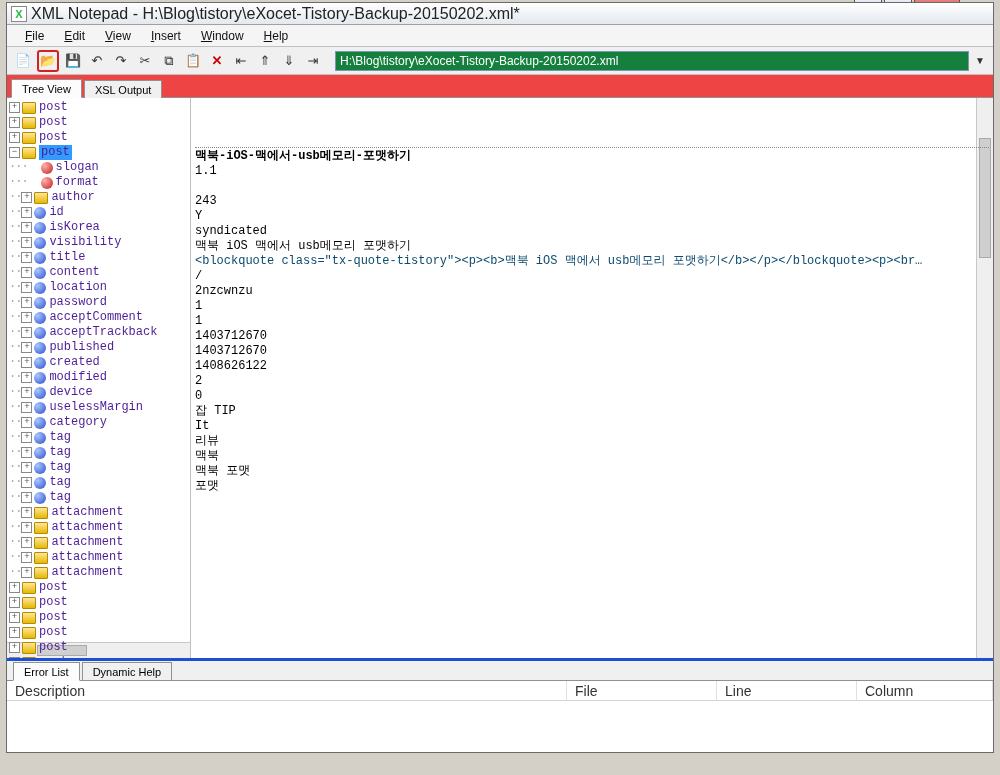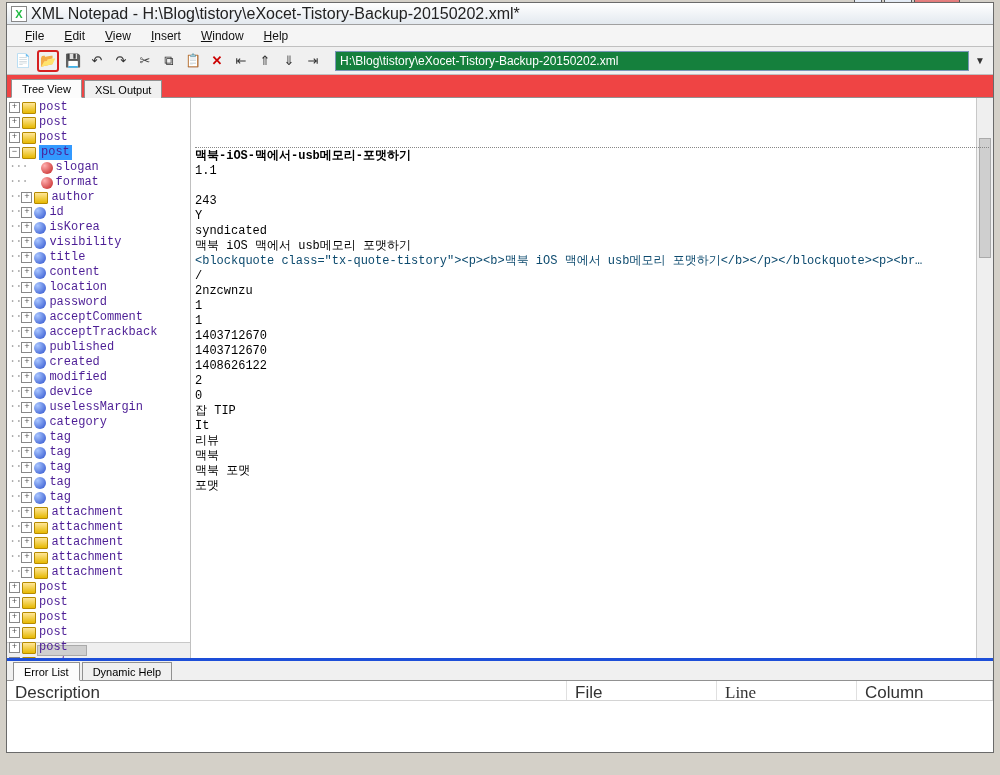--- a/index.html
+++ b/index.html
@@ -162,24 +162,24 @@
   height: 72px;
   background: #fff;
   border-top: 1px solid #919191;
   display: flex; flex-direction: column;
 }
 .error-header {
   height: 20px;
   display: flex;
   border-bottom: 1px solid #d4d4d4;
 }
-.eh { padding: 2px 8px; color: #333; font-size: 17px; border-right: 1px solid #e0e0e0; }
+.eh { padding: 2px 8px; color: #333; font-size: 14px; border-right: 1px solid #e0e0e0; }
 .eh.desc { flex: 0 0 560px; }
 .eh.file { flex: 0 0 150px; }
-.eh.line { flex: 0 0 140px; font-family: Liberation Serif, serif; }
+.eh.line { flex: 0 0 140px; }
 .eh.col { flex: 1; }
 .row-stripe-odd .vrow:nth-child(even), .tree .row:nth-child(even) { }
 .value-pane .vrows, .tree { position: relative; z-index: 1; }
 </style>
 </head>
 <body>
 
 <div class="win-buttons">
   <div class="win-btn win-min">—</div>
   <div class="win-btn win-max">☐</div>

